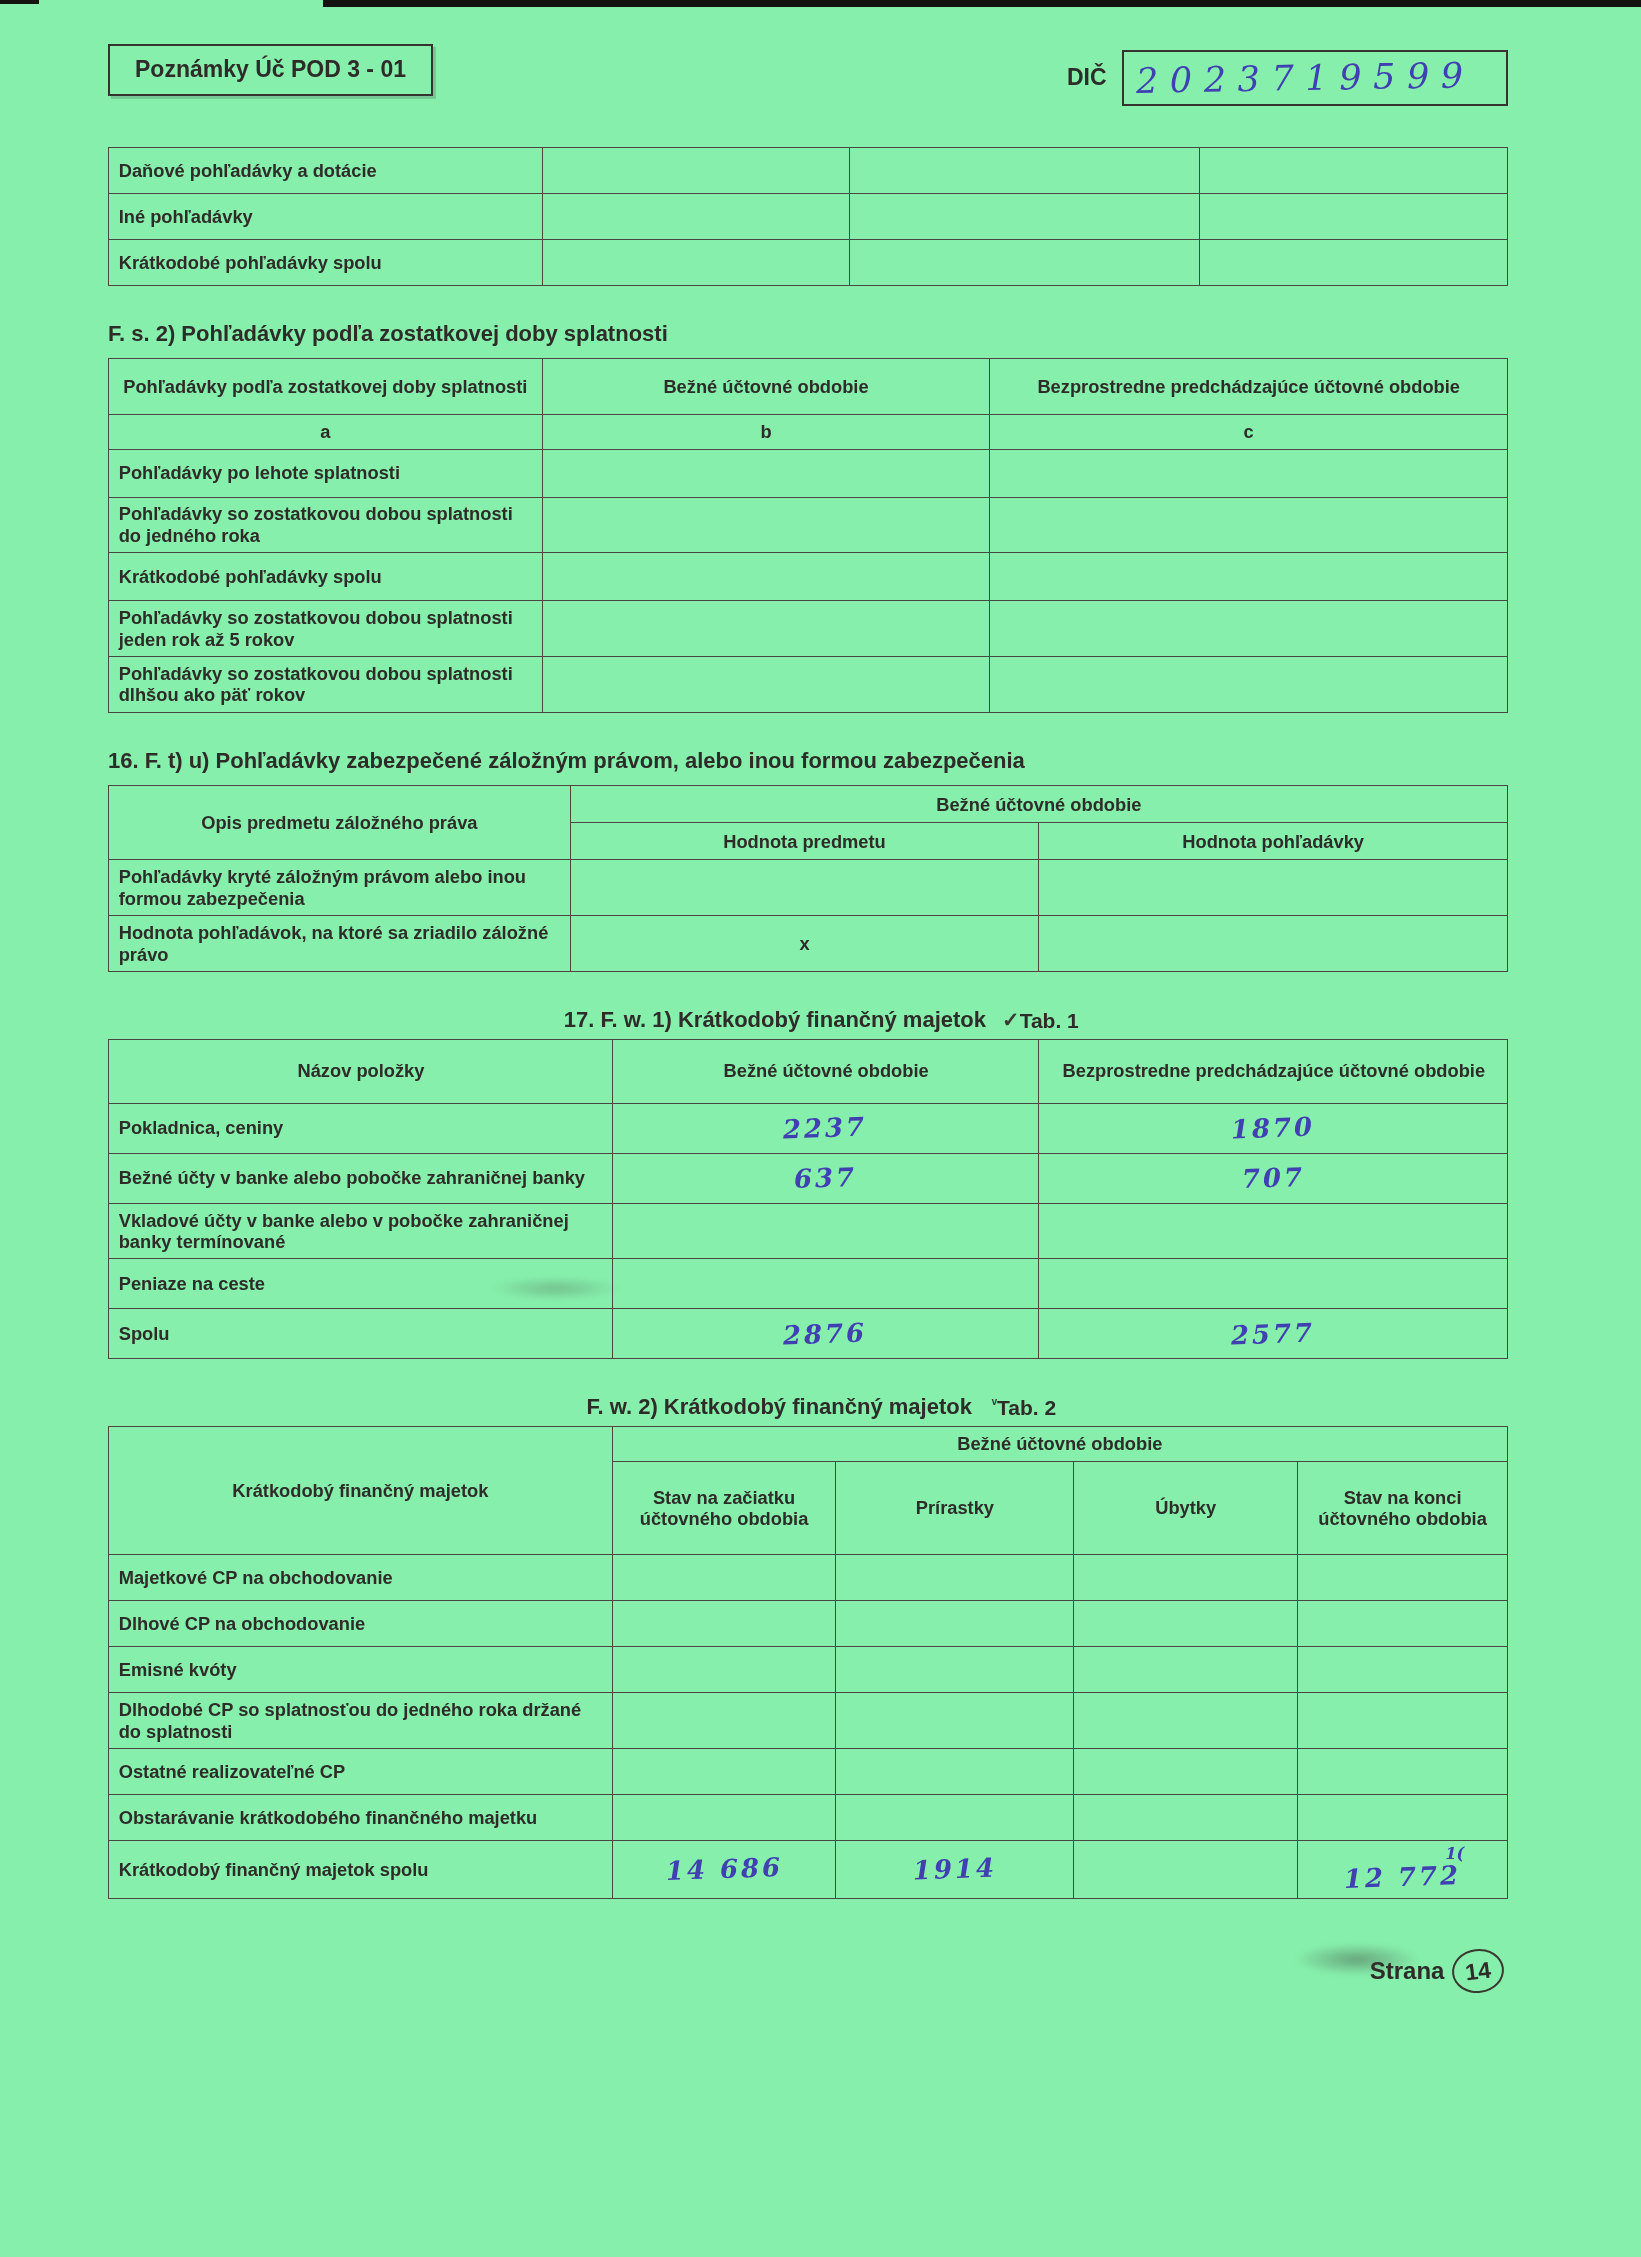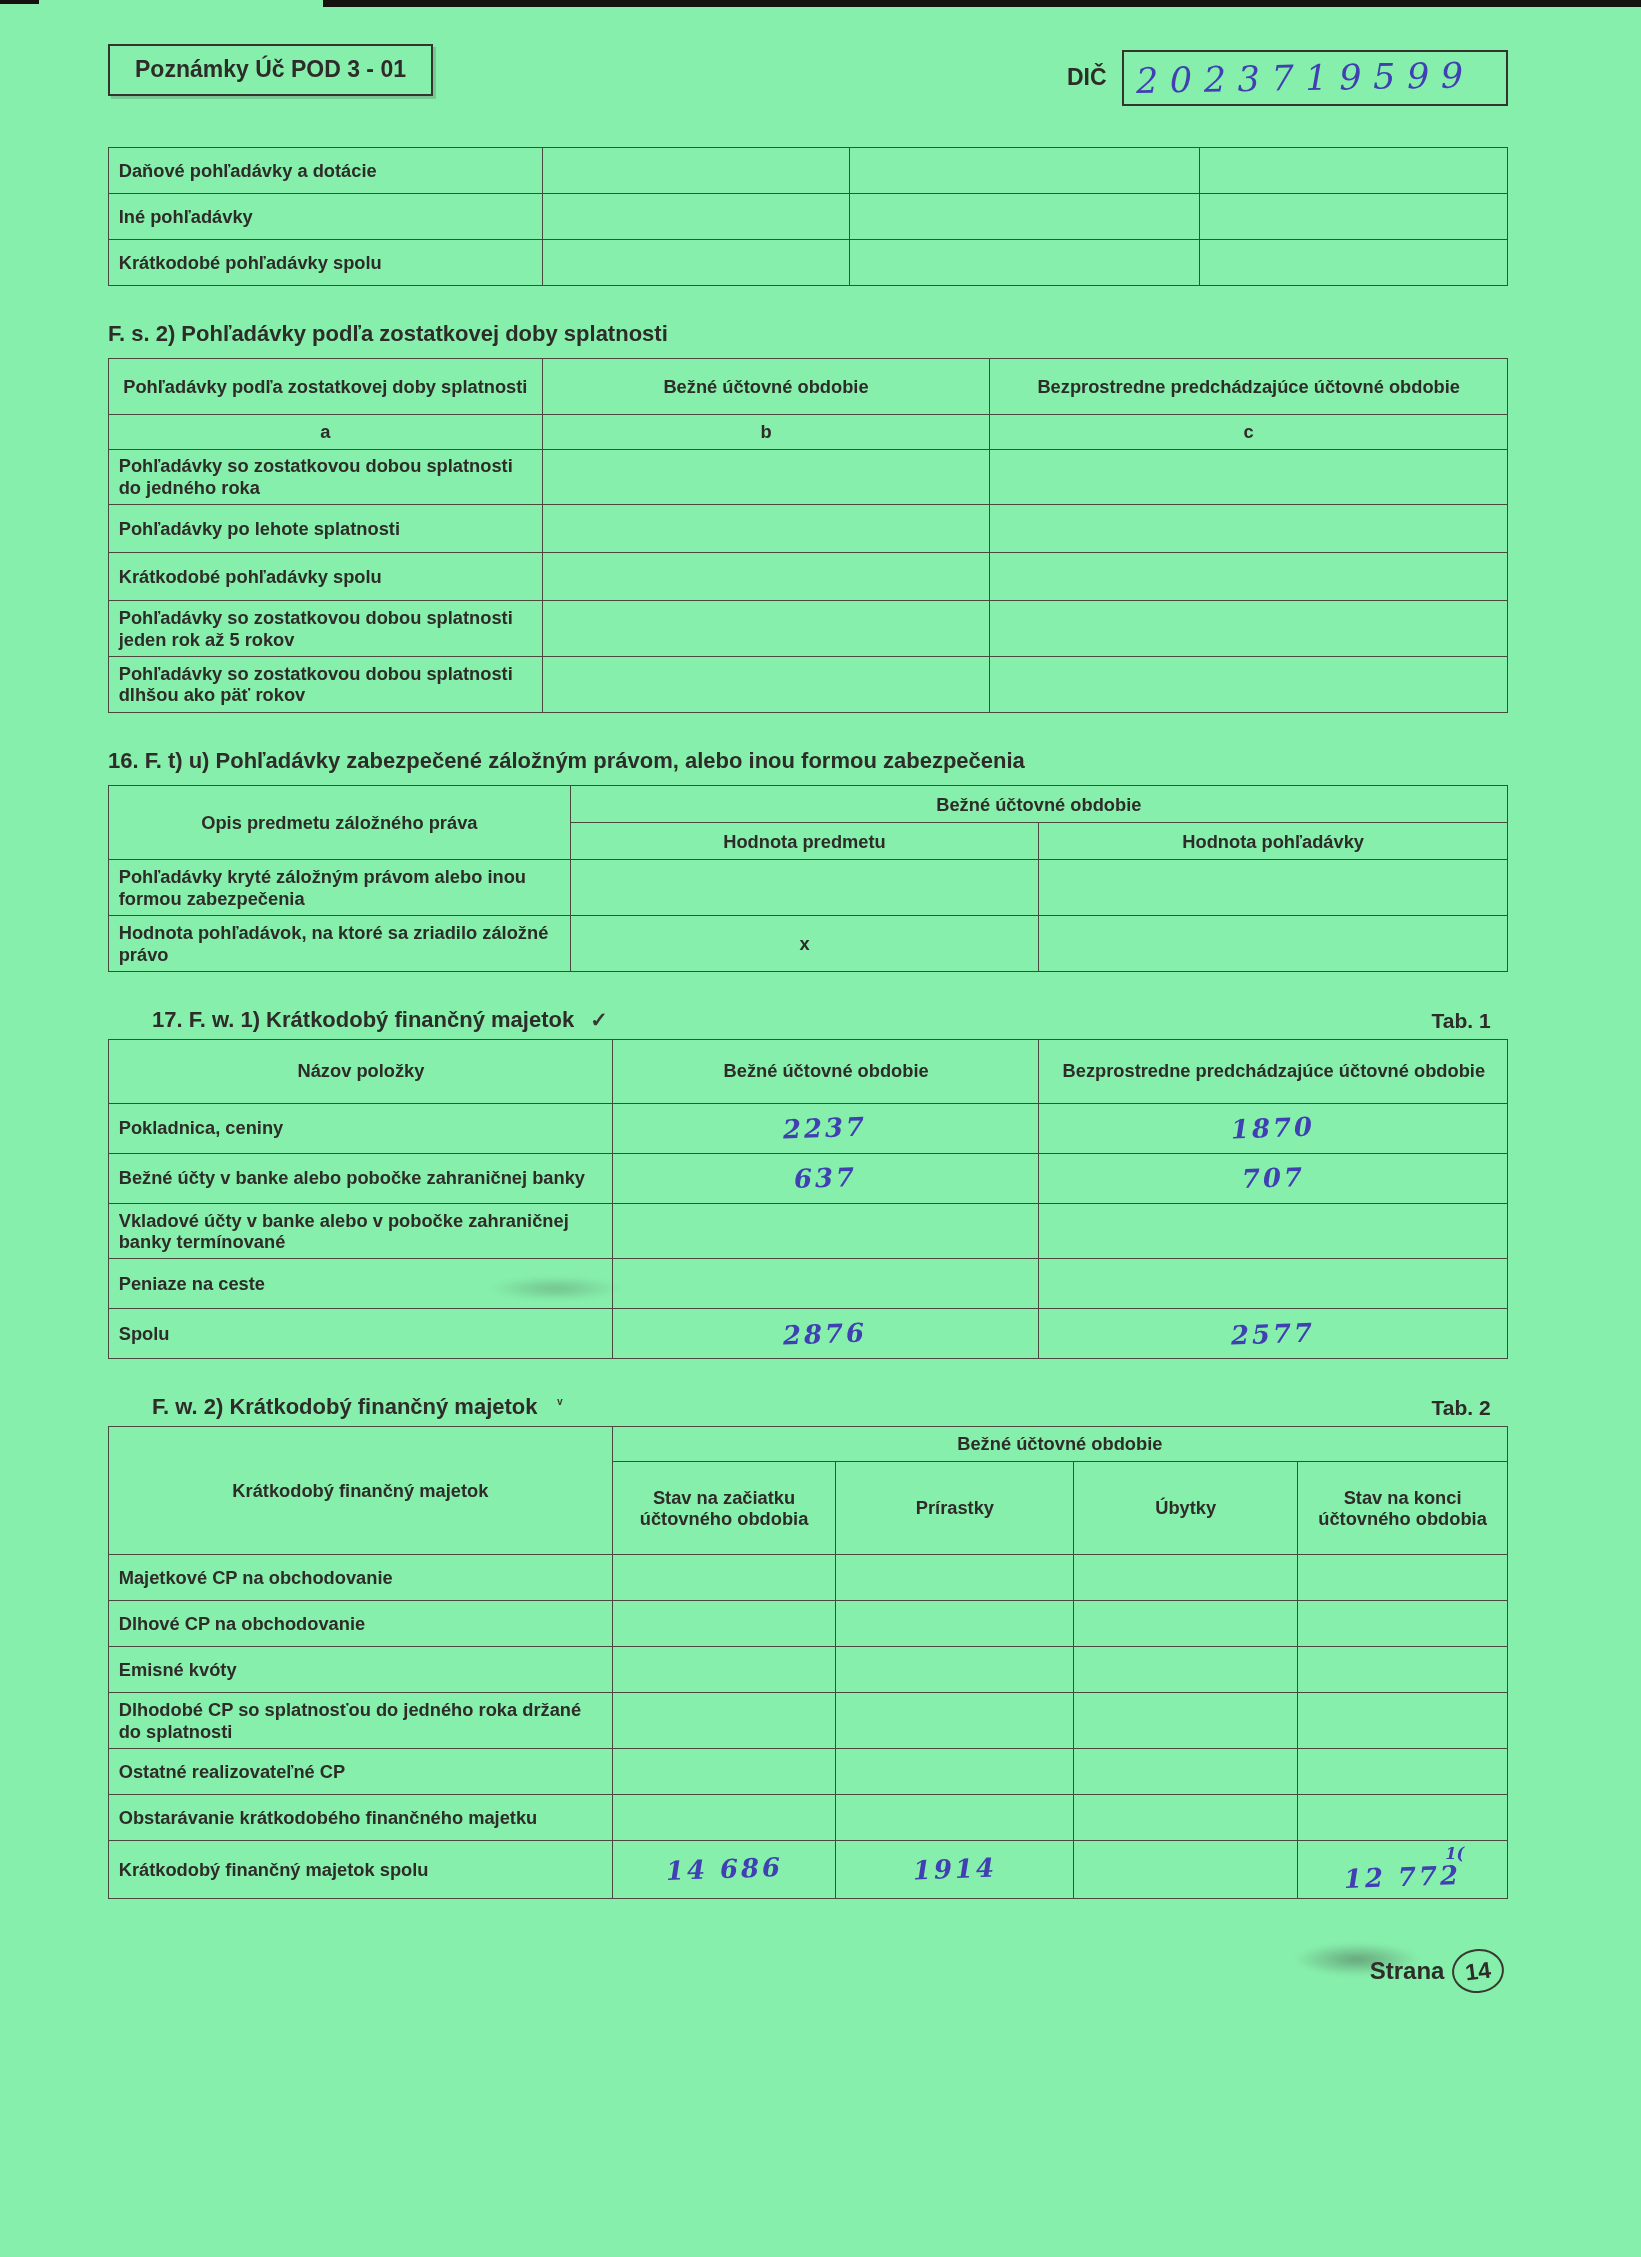--- a/index.html
+++ b/index.html
@@ -39,21 +39,21 @@
   .hw-num { font-size: 26px; letter-spacing: 2.9px; display: inline-block; transform: rotate(-2deg); }
   .hw-note { font-size: 16.4px; display: block; line-height: .9; text-align: right; padding-right: 33px; }
 
   table { width: 100%; border-collapse: collapse; table-layout: fixed; }
   td, th { border: 1.7px solid #4a473f; font-size: 18.3px; line-height: 1.18; padding: 5.8px 9.7px; vertical-align: middle; font-weight: 600; }
   th { text-align: center; }
   .lbl { text-align: left; }
   .ctr { text-align: center; }
 
   .sec-heading { font-size: 22px; font-weight: bold; }
-  .sec-line { display: flex; justify-content: space-between; align-items: flex-end; margin-bottom: 5.8px; margin-left: 44px; }
+  .sec-line { display: flex; justify-content: center; align-items: flex-end; margin-bottom: 5.8px; margin-left: 44px; }
   .tab-label { font-size: 21px; font-weight: bold; padding-right: 17.4px; }
   .mb { margin-bottom: 35px; }
   .mb-sm { margin-bottom: 11.6px; }
 
   .t-top td { height: 46px; }
   .t-fs2 .hdr th { height: 56px; }
   .t-fs2 .ltr th { height: 31px; }
   .t-fs2 td { height: 48px; }
   .t-f16 th { height: 37px; }
   .t-f16 td { height: 54px; }
@@ -136,26 +136,26 @@
       <th>Pohľadávky podľa zostatkovej doby splatnosti</th>
       <th>Bežné účtovné obdobie</th>
       <th>Bezprostredne predchádzajúce účtovné obdobie</th>
     </tr>
     <tr class="ltr">
       <th>a</th>
       <th>b</th>
       <th>c</th>
     </tr>
     <tr>
+      <td class="lbl">Pohľadávky po lehote splatnosti</td>
+      <td></td>
+      <td></td>
+    </tr>
+    <tr>
       <td class="lbl">Pohľadávky so zostatkovou dobou splatnosti do jedného roka</td>
-      <td></td>
-      <td></td>
-    </tr>
-    <tr>
-      <td class="lbl">Pohľadávky po lehote splatnosti</td>
       <td></td>
       <td></td>
     </tr>
     <tr>
       <td class="lbl">Krátkodobé pohľadávky spolu</td>
       <td></td>
       <td></td>
     </tr>
     <tr>
       <td class="lbl">Pohľadávky so zostatkovou dobou splatnosti jeden rok až 5 rokov</td>

